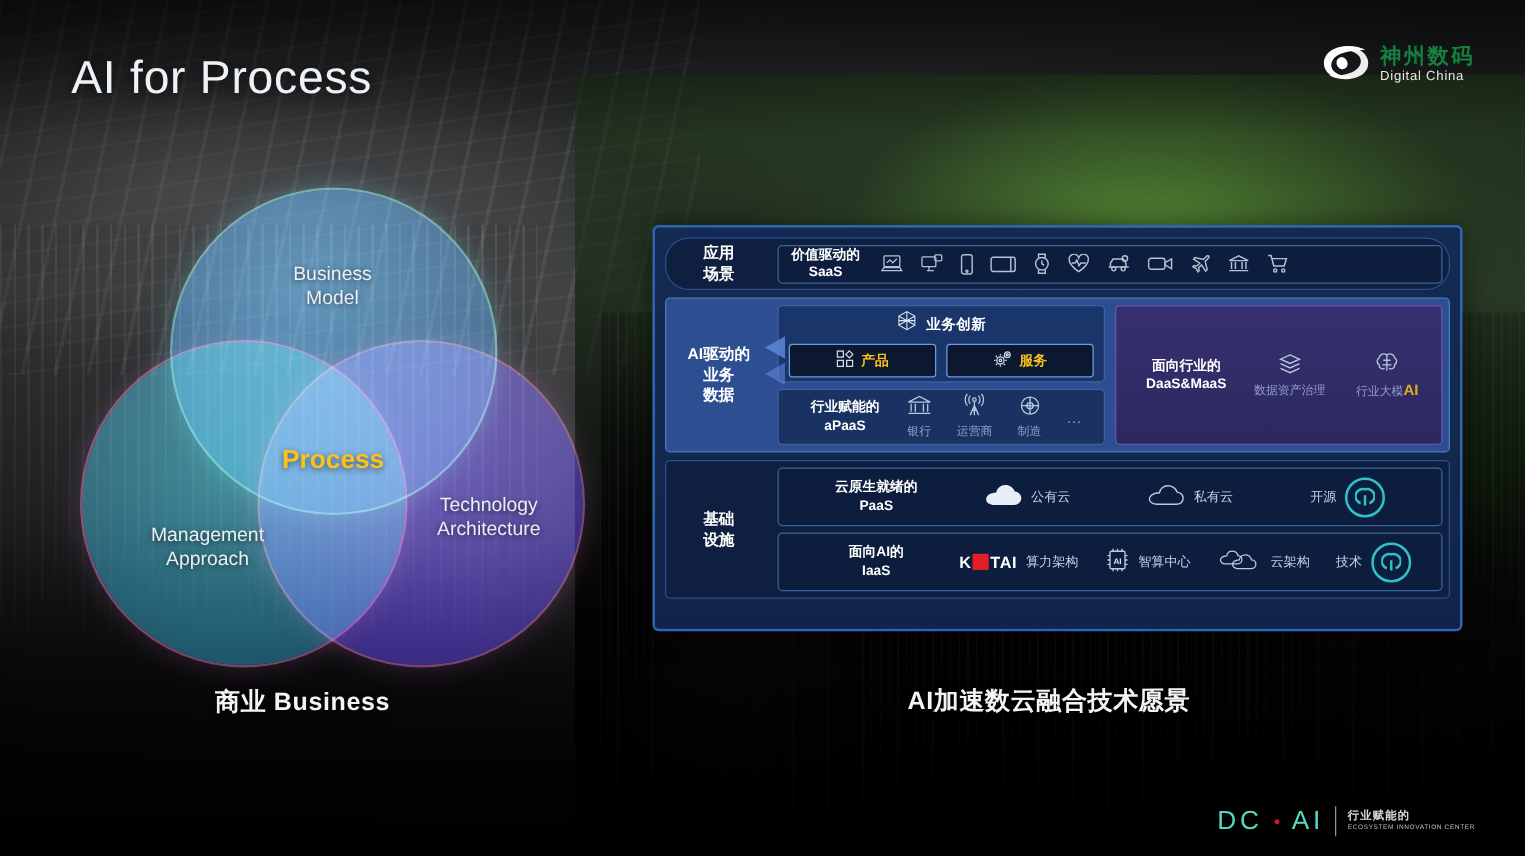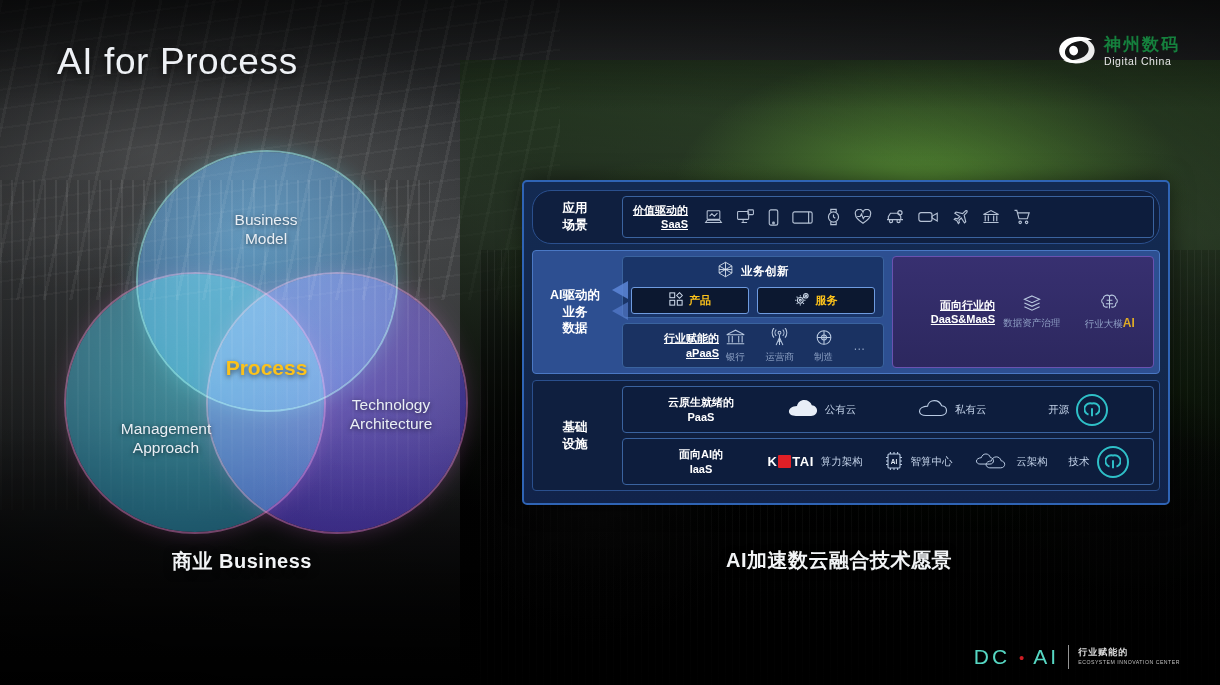--- a/index.html
+++ b/index.html
@@ -93,27 +93,27 @@
     border:2px solid #2f64b5;border-radius:5px;padding:8px;box-sizing:border-box;
     box-shadow:0 0 22px rgba(0,0,0,.55);}
   .band{display:flex;align-items:stretch;border:1px solid #2a4f8d;border-radius:4px;margin-bottom:6px;box-sizing:border-box;}
   .band:last-child{margin-bottom:0;}
   .band-dark{background:#0f1f3f;}
   .band-mid{background:#2d4f91;border-color:#4a78c4;}
   .band-lbl{width:84px;flex:none;display:flex;align-items:center;justify-content:center;text-align:center;
     color:#fff;font-size:12.5px;font-weight:700;line-height:1.35;}
   .band-body{flex:1;display:flex;flex-direction:column;padding:5px;gap:5px;box-sizing:border-box;}
 
-  .row1{height:54px;border-radius:19px;}
+  .row1{height:42px;border-radius:19px;}
   .row2{height:124px;}
   .row3{height:111px;}
 
   .subbox{border:1px solid #3a639f;border-radius:4px;background:rgba(12,28,60,.55);
     display:flex;align-items:center;padding:0 10px;box-sizing:border-box;flex:1;}
-  .sub-title{color:#fff;font-size:11px;font-weight:700;line-height:1.3;text-align:right;flex:none;text-decoration:underline;}
+  .sub-title{color:#fff;font-size:11px;font-weight:700;line-height:1.3;text-align:center;flex:none;}
   .icons{display:flex;align-items:center;gap:13px;margin-left:16px;}
   .ico{opacity:.88;}
   .ico svg{display:block;}
 
   .r2{display:flex;gap:8px;flex:1;position:relative;}
   .col{flex:1;display:flex;flex-direction:column;gap:5px;min-width:0;}
   .blk{border:1px solid #3a639f;border-radius:4px;box-sizing:border-box;padding:4px 8px;}
   .blk-inno{background:rgba(20,44,92,.75);flex:none;height:62px;display:flex;flex-direction:column;align-items:center;justify-content:center;gap:5px;}
   .blk-data{background:linear-gradient(180deg,rgba(60,42,110,.85),rgba(48,34,92,.85));border-color:#6a52b0;}
   .hdr{display:flex;align-items:center;justify-content:center;gap:7px;}

